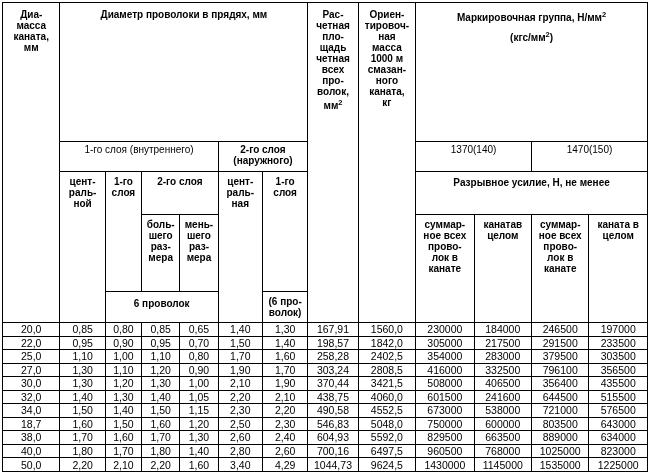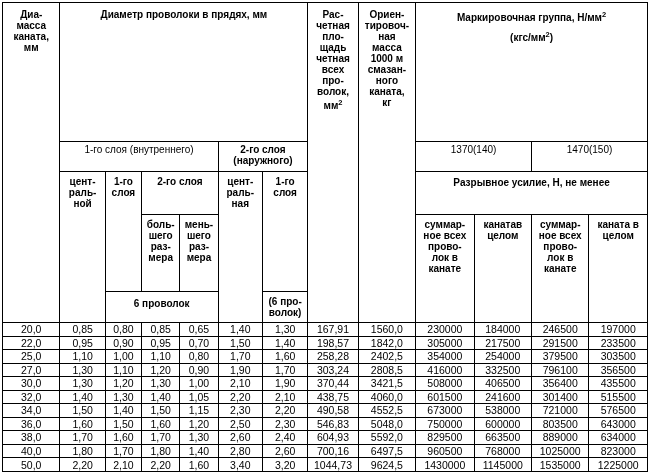--- a/index.html
+++ b/index.html
@@ -282,21 +282,21 @@
           <td>25,0</td>
           <td>1,10</td>
           <td>1,00</td>
           <td>1,10</td>
           <td>0,80</td>
           <td>1,70</td>
           <td>1,60</td>
           <td>258,28</td>
           <td>2402,5</td>
           <td>354000</td>
-          <td>254000</td>
+          <td>283000</td>
           <td>379500</td>
           <td>303500</td>
         </tr>
         <tr class="data-row">
           <td>27,0</td>
           <td>1,30</td>
           <td>1,10</td>
           <td>1,20</td>
           <td>0,90</td>
           <td>1,90</td>
@@ -328,40 +328,40 @@
           <td>1,40</td>
           <td>1,30</td>
           <td>1,40</td>
           <td>1,05</td>
           <td>2,20</td>
           <td>2,10</td>
           <td>438,75</td>
           <td>4060,0</td>
           <td>601500</td>
           <td>241600</td>
-          <td>301400</td>
+          <td>644500</td>
           <td>515500</td>
         </tr>
         <tr class="data-row">
           <td>34,0</td>
           <td>1,50</td>
           <td>1,40</td>
           <td>1,50</td>
           <td>1,15</td>
           <td>2,30</td>
           <td>2,20</td>
           <td>490,58</td>
           <td>4552,5</td>
           <td>673000</td>
           <td>538000</td>
           <td>721000</td>
           <td>576500</td>
         </tr>
         <tr class="data-row">
-          <td>36,0</td>
+          <td>18,7</td>
           <td>1,60</td>
           <td>1,50</td>
           <td>1,60</td>
           <td>1,20</td>
           <td>2,50</td>
           <td>2,30</td>
           <td>546,83</td>
           <td>5048,0</td>
           <td>750000</td>
           <td>600000</td>
@@ -398,21 +398,21 @@
           <td>1025000</td>
           <td>823000</td>
         </tr>
         <tr class="data-row">
           <td>50,0</td>
           <td>2,20</td>
           <td>2,10</td>
           <td>2,20</td>
           <td>1,60</td>
           <td>3,40</td>
-          <td>3,20</td>
+          <td>4,29</td>
           <td>1044,73</td>
           <td>9624,5</td>
           <td>1430000</td>
           <td>1145000</td>
           <td>1535000</td>
           <td>1225000</td>
         </tr>
       </tbody>
   </table>
 </div>

